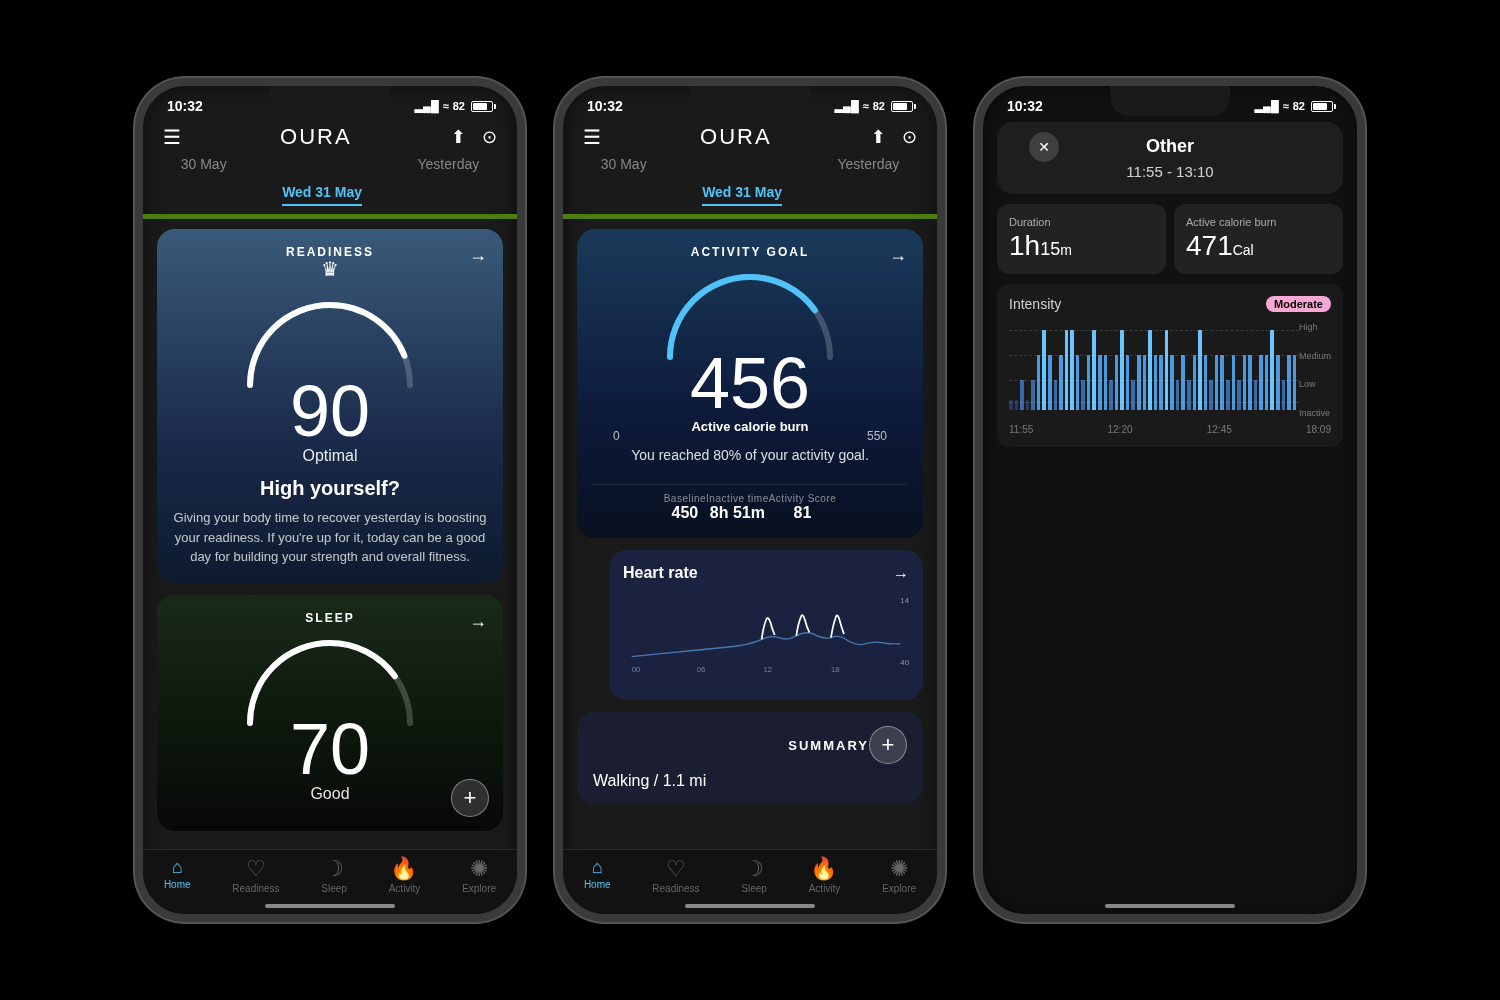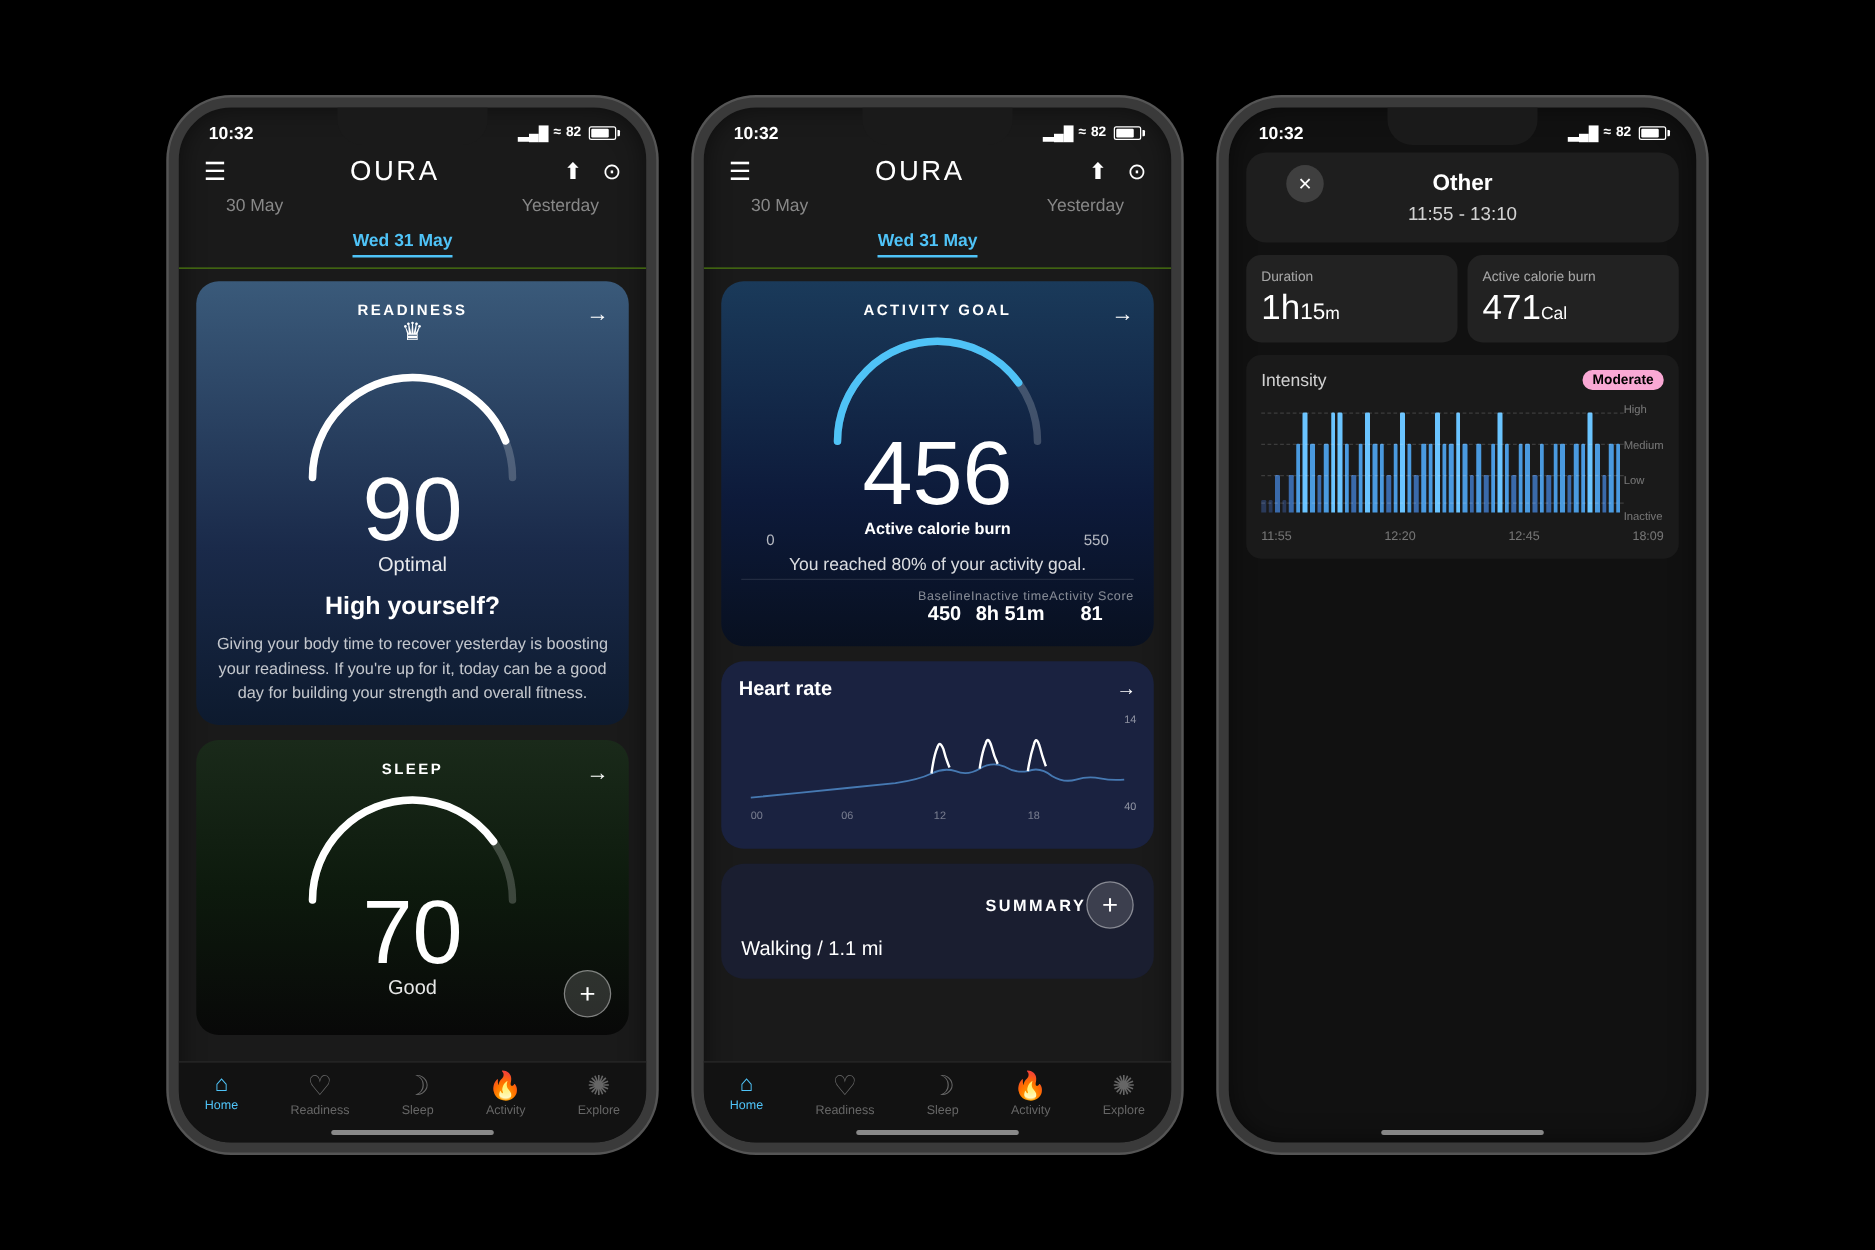--- a/index.html
+++ b/index.html
@@ -86,21 +86,21 @@
     .nav-title { font-size: 22px; font-weight: 300; letter-spacing: 2px; }
     .nav-icons { display: flex; gap: 16px; }
 
     
     .date-tabs {
       display: flex;
       justify-content: space-around;
       padding: 0 10px 8px;
       color: #888;
       font-size: 14px;
-      border-bottom: 1px solid #4d7c0f;
+      border-bottom: 5px solid #4d7c0f;
     }
     .date-tab-active {
       color: #4fc3f7;
       border-bottom: 2px solid #4fc3f7;
       padding-bottom: 4px;
       font-weight: 600;
       margin-top: 28px;
     }
 
     
@@ -250,36 +250,37 @@
       margin-top: -5px;
     }
     .activity-progress-text {
       font-size: 14px;
       text-align: center;
       color: rgba(255,255,255,0.85);
       margin-top: 4px;
     }
     .activity-stats {
       display: flex;
-      justify-content: flex-end;
-      margin-top: 4px;
+      justify-content: center;
+      margin-top: 21px;
       border-top: 1px solid rgba(255,255,255,0.1);
       padding-top: 8px;
     }
     .stat-item { text-align: center; }
     .stat-label { font-size: 10px; color: rgba(255,255,255,0.5); letter-spacing: 0.5px; }
     .stat-value { font-size: 16px; font-weight: 600; }
 
     
     .hr-card {
       background: #1a2240;
       border-radius: 18px;
       padding: 14px;
       color: #fff;
       min-height: 150px;
+      margin-left: 32px;
     }
     .hr-title { font-size: 16px; font-weight: 600; }
     .hr-chart { margin-top: 8px; position: relative; }
 
     
     .summary-card {
       background: #1a1e30;
       border-radius: 18px;
       padding: 14px 16px;
       color: #fff;

